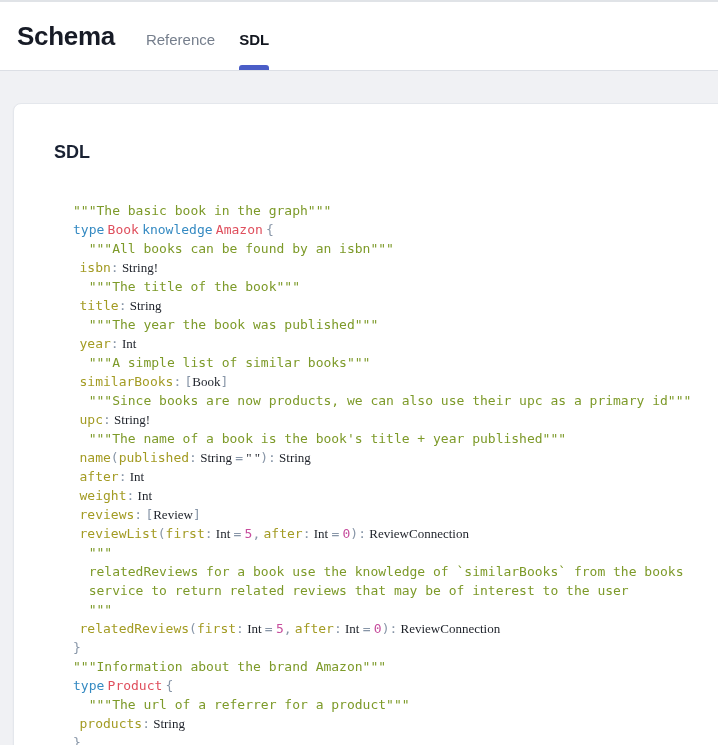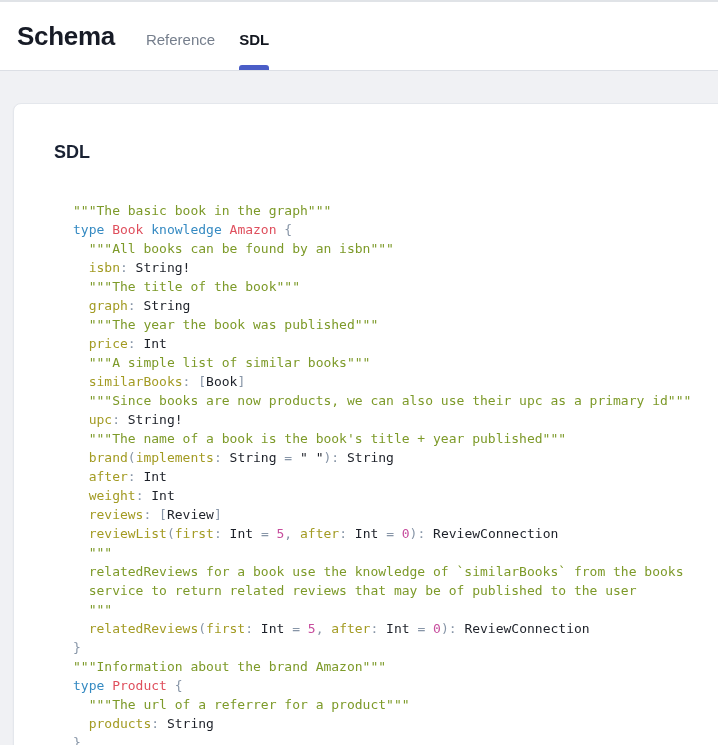--- a/index.html
+++ b/index.html
@@ -70,21 +70,21 @@
     font-family: "DejaVu Sans Mono", "Liberation Mono", monospace;
     font-size: 13px;
     line-height: 19px;
     color: var(--plain, #1d2129);
   }
   .code-line { white-space: pre; }
   .doc { color: var(--doc); }
   .kw  { color: var(--keyword); margin-top: 16px; }
   .tn  { color: var(--typename); }
   .fld { color: var(--field); }
-  .pln { color: var(--plain); }
+  .pln { color: var(--plain); font-family: Liberation Serif, serif; }
   .pun { color: var(--punct); }
   .num { color: var(--number); }
 </style>
 </head>
 <body>
 
 <div class="top-line"></div>
 
 <div class="header">
   <div class="page-title">Schema</div>
@@ -100,36 +100,36 @@
 </div>
 
 <div class="card">
   <div class="card-heading">SDL</div>
   <div class="code">
       <div class="code-line"><span class="doc">"""The basic book in the graph"""</span></div>
       <div class="code-line"><span class="kw">type</span><span class="pln"> </span><span class="tn">Book</span><span class="pln"> </span><span class="kw">knowledge</span><span class="pln"> </span><span class="tn">Amazon</span><span class="pln"> </span><span class="pun">{</span></div>
       <div class="code-line"><span class="doc">  """All books can be found by an isbn"""</span></div>
       <div class="code-line"><span class="pln">  </span><span class="fld">isbn</span><span class="pun">:</span><span class="pln"> String!</span></div>
       <div class="code-line"><span class="doc">  """The title of the book"""</span></div>
-      <div class="code-line"><span class="pln">  </span><span class="fld">graph</span><span class="pun">:</span><span class="pln"> String</span></div>
+      <div class="code-line"><span class="pln">  </span><span class="fld">title</span><span class="pun">:</span><span class="pln"> String</span></div>
       <div class="code-line"><span class="doc">  """The year the book was published"""</span></div>
-      <div class="code-line"><span class="pln">  </span><span class="fld">price</span><span class="pun">:</span><span class="pln"> Int</span></div>
+      <div class="code-line"><span class="pln">  </span><span class="fld">year</span><span class="pun">:</span><span class="pln"> Int</span></div>
       <div class="code-line"><span class="doc">  """A simple list of similar books"""</span></div>
       <div class="code-line"><span class="pln">  </span><span class="fld">similarBooks</span><span class="pun">:</span><span class="pln"> </span><span class="pun">[</span><span class="pln">Book</span><span class="pun">]</span></div>
       <div class="code-line"><span class="doc">  """Since books are now products, we can also use their upc as a primary id"""</span></div>
       <div class="code-line"><span class="pln">  </span><span class="fld">upc</span><span class="pun">:</span><span class="pln"> String!</span></div>
       <div class="code-line"><span class="doc">  """The name of a book is the book's title + year published"""</span></div>
-      <div class="code-line"><span class="pln">  </span><span class="fld">brand</span><span class="pun">(</span><span class="fld">implements</span><span class="pun">:</span><span class="pln"> String </span><span class="pun">=</span><span class="pln"> " "</span><span class="pun">):</span><span class="pln"> String</span></div>
+      <div class="code-line"><span class="pln">  </span><span class="fld">name</span><span class="pun">(</span><span class="fld">published</span><span class="pun">:</span><span class="pln"> String </span><span class="pun">=</span><span class="pln"> " "</span><span class="pun">):</span><span class="pln"> String</span></div>
       <div class="code-line"><span class="pln">  </span><span class="fld">after</span><span class="pun">:</span><span class="pln"> Int</span></div>
       <div class="code-line"><span class="pln">  </span><span class="fld">weight</span><span class="pun">:</span><span class="pln"> Int</span></div>
       <div class="code-line"><span class="pln">  </span><span class="fld">reviews</span><span class="pun">:</span><span class="pln"> </span><span class="pun">[</span><span class="pln">Review</span><span class="pun">]</span></div>
       <div class="code-line"><span class="pln">  </span><span class="fld">reviewList</span><span class="pun">(</span><span class="fld">first</span><span class="pun">:</span><span class="pln"> Int </span><span class="pun">=</span><span class="pln"> </span><span class="num">5</span><span class="pun">,</span><span class="pln"> </span><span class="fld">after</span><span class="pun">:</span><span class="pln"> Int </span><span class="pun">=</span><span class="pln"> </span><span class="num">0</span><span class="pun">):</span><span class="pln"> ReviewConnection</span></div>
       <div class="code-line"><span class="doc">  """</span></div>
       <div class="code-line"><span class="doc">  relatedReviews for a book use the knowledge of `similarBooks` from the books</span></div>
-      <div class="code-line"><span class="doc">  service to return related reviews that may be of published to the user</span></div>
+      <div class="code-line"><span class="doc">  service to return related reviews that may be of interest to the user</span></div>
       <div class="code-line"><span class="doc">  """</span></div>
       <div class="code-line"><span class="pln">  </span><span class="fld">relatedReviews</span><span class="pun">(</span><span class="fld">first</span><span class="pun">:</span><span class="pln"> Int </span><span class="pun">=</span><span class="pln"> </span><span class="num">5</span><span class="pun">,</span><span class="pln"> </span><span class="fld">after</span><span class="pun">:</span><span class="pln"> Int </span><span class="pun">=</span><span class="pln"> </span><span class="num">0</span><span class="pun">):</span><span class="pln"> ReviewConnection</span></div>
       <div class="code-line"><span class="pun">}</span></div>
       <div class="code-line"><span class="doc">"""Information about the brand Amazon"""</span></div>
       <div class="code-line"><span class="kw">type</span><span class="pln"> </span><span class="tn">Product</span><span class="pln"> </span><span class="pun">{</span></div>
       <div class="code-line"><span class="doc">  """The url of a referrer for a product"""</span></div>
       <div class="code-line"><span class="pln">  </span><span class="fld">products</span><span class="pun">:</span><span class="pln"> String</span></div>
       <div class="code-line"><span class="pun">}</span></div>
     </div>
 </div>

